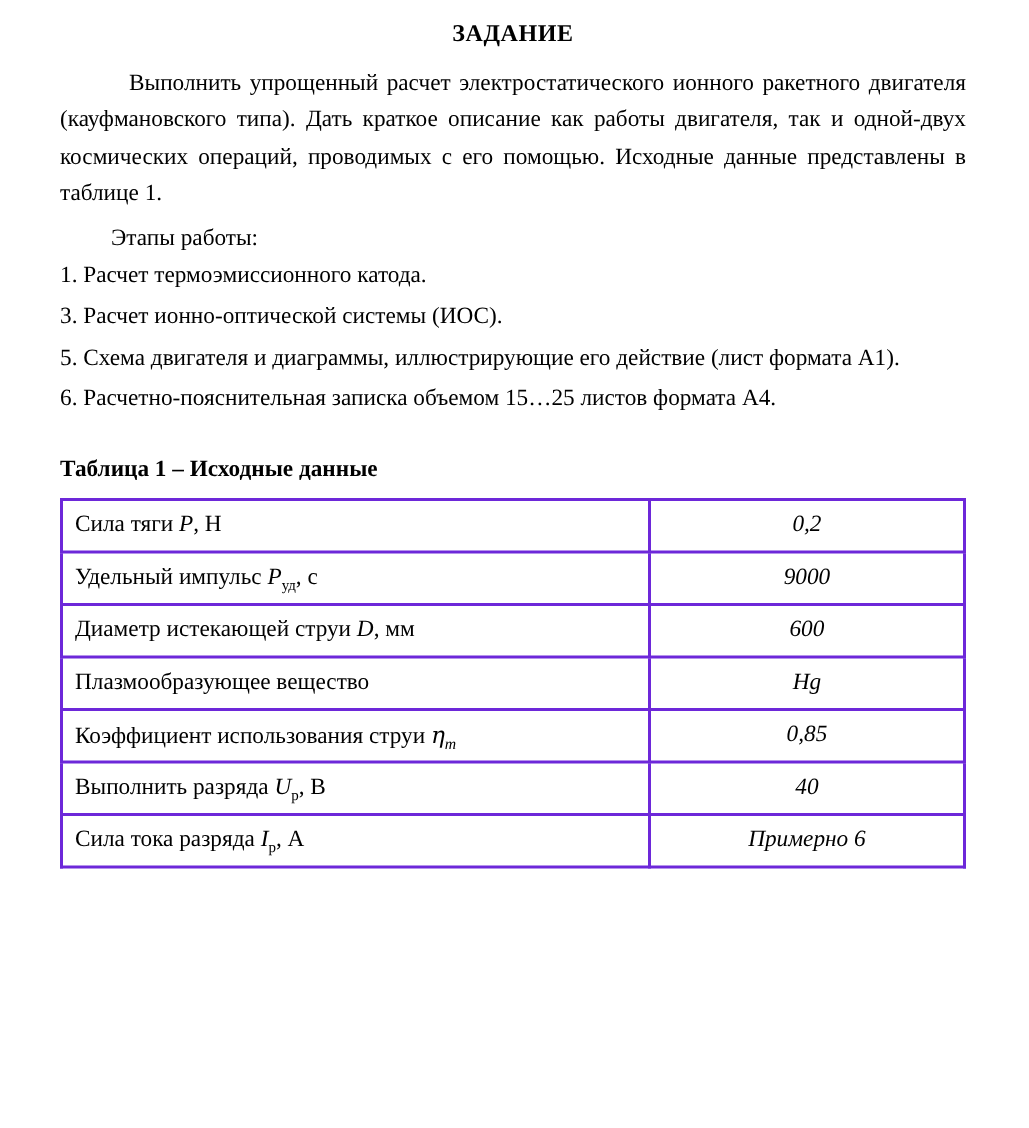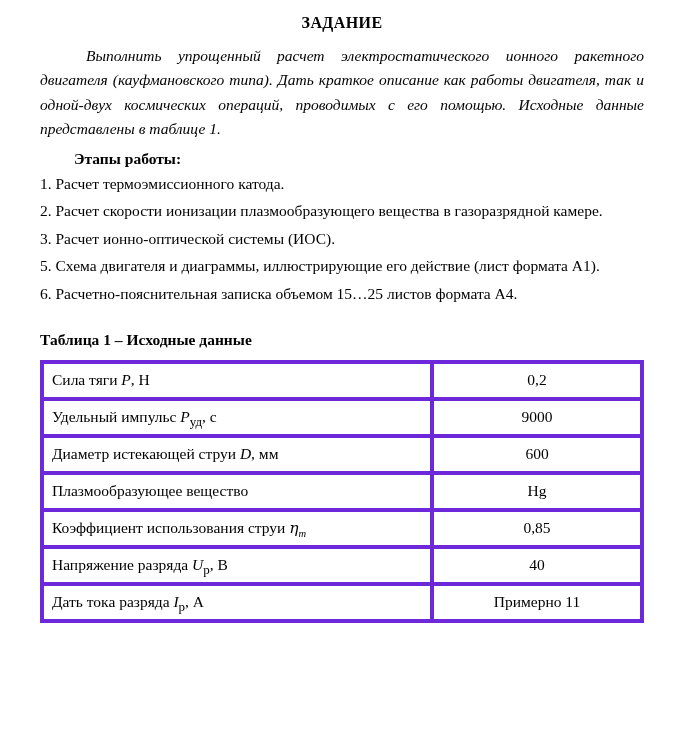--- a/index.html
+++ b/index.html
@@ -27,60 +27,60 @@
     font-size: 16px;
     letter-spacing: 0.4px;
     margin: 0 0 12px 0;
   }
   .para {
     text-align: justify;
     text-justify: inter-word;
     line-height: 1.58;
     margin: 0 0 2px 0;
     text-indent: 46px;
-    font-style: italic;
   }
   .subhead {
-    font-weight: bold;
+    font-weight: normal;
     margin: 8px 0 4px 0;
     text-indent: 34px;
   }
   .step {
     line-height: 1.58;
     text-align: justify;
     margin: 0 0 3px 0;
   }
   .table-caption {
     margin: 22px 0 8px 0;
     line-height: 1.5;
     font-weight: bold;
   }
   table.data {
     border-collapse: collapse;
     width: 100%;
     table-layout: fixed;
   }
   table.data td {
-    border: 4px solid #6d28d9;
+    border: 2px solid #6d28d9;
     padding: 5px 8px 6px 8px;
     line-height: 1.3;
     height: 22px;
     font-size: 15.5px;
   }
   table.data td.param {
     text-align: left;
     width: 66%;
   }
   table.data td.value {
     text-align: center;
     width: 34%;
+    font-style: italic;
   }
   i.var { font-style: italic; }
   .sub {
-    font-size: 13px;
+    font-size: 10px;
     vertical-align: sub;
     line-height: 0;
   }
   .sub-it {
     font-size: 10.5px;
     vertical-align: sub;
     line-height: 0;
     font-style: italic;
   }
   .eta {
@@ -93,21 +93,20 @@
 
 <div class="page">
 
   <h1 class="doc-title">ЗАДАНИЕ</h1>
 
   <p class="para">Выполнить упрощенный расчет электростатического ионного ракетного двигателя (кауфмановского типа). Дать краткое описание как работы двигателя, так и одной-двух космических операций, проводимых с его помощью. Исходные данные представлены в таблице 1.</p>
 
   <p class="subhead">Этапы работы:</p>
 
   <p class="step">1. Расчет термоэмиссионного катода.</p>
-  <p class="step">2. Расчет скорости ионизации плазмообразующего вещества в газоразрядной камере.</p>
   <p class="step">3. Расчет ионно-оптической системы (ИОС).</p>
   <p class="step">5. Схема двигателя и диаграммы, иллюстрирующие его действие (лист формата А1).</p>
   <p class="step">6. Расчетно-пояснительная записка объемом 15…25 листов формата А4.</p>
 
   <p class="table-caption">Таблица 1 – Исходные данные</p>
 
   <table class="data">
     <tbody>
       <tr>
         <td class="param">
@@ -134,26 +133,26 @@
         <td class="value">Hg</td>
       </tr>
       <tr>
         <td class="param">
           <span>Коэффициент использования струи </span><i class="eta">η</i><span class="sub-it">m</span><span></span>
         </td>
         <td class="value">0,85</td>
       </tr>
       <tr>
         <td class="param">
-          <span>Напряжение разряда </span><i class="var">U</i><span class="sub">р</span><span>, В</span>
+          <span>Выполнить разряда </span><i class="var">U</i><span class="sub">р</span><span>, В</span>
         </td>
         <td class="value">40</td>
       </tr>
       <tr>
         <td class="param">
-          <span>Дать тока разряда </span><i class="var">I</i><span class="sub">р</span><span>, А</span>
+          <span>Сила тока разряда </span><i class="var">I</i><span class="sub">р</span><span>, А</span>
         </td>
-        <td class="value">Примерно 11</td>
+        <td class="value">Примерно 6</td>
       </tr>
     </tbody>
   </table>
 
 </div>
 
 </body></html>

